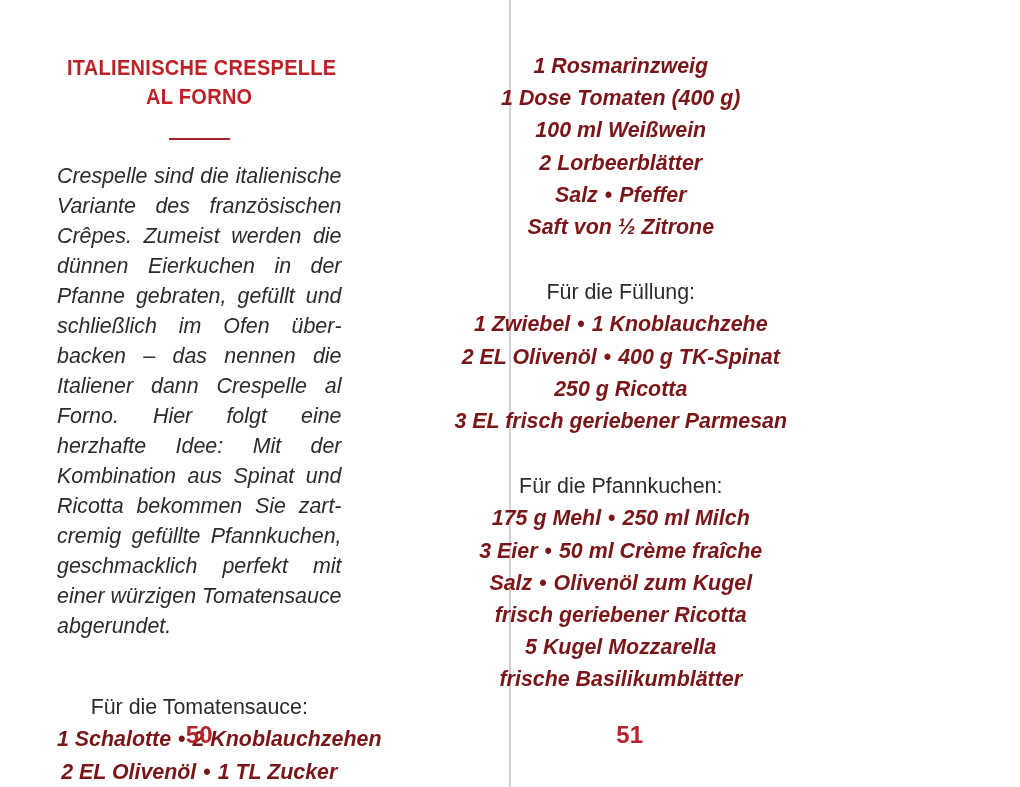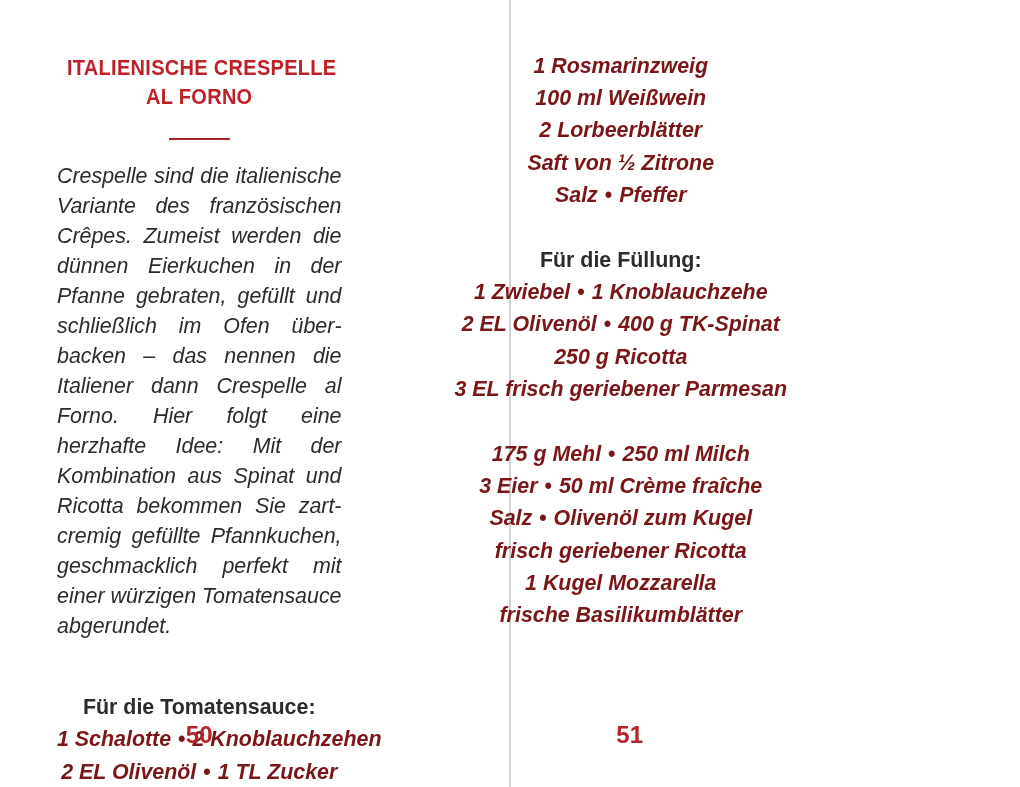--- a/index.html
+++ b/index.html
@@ -93,21 +93,21 @@
   }
 
   
   .ingredient-block {
     text-align: center;
   }
   .block-heading {
     margin: 0;
     color: #2b2b2b;
     font-style: normal;
-    font-weight: bold;
+    font-weight: normal;
     font-size: 21.4px;
     line-height: 32.2px;
     white-space: nowrap;
   }
   .ingredient-line {
     margin: 0;
     color: #7a1518;
     font-style: italic;
     font-weight: bold;
     font-size: 21.4px;
@@ -171,44 +171,46 @@
   </div>
 
   <div class="gutter-rule"></div>
 
   <div class="page page-right">
     <div class="page-inner">
 
       <div class="ingredient-block pad-top-52">
         <div>
             <p class="ingredient-line"><span>1 Rosmarinzweig</span></p>
+            <p class="ingredient-line"><span>1 Dose Tomaten (400 g)</span></p>
             <p class="ingredient-line"><span>100 ml Weißwein</span></p>
             <p class="ingredient-line"><span>2 Lorbeerblätter</span></p>
+            <p class="ingredient-line"><span>Salz</span><span class="sep"> • </span><span>Pfeffer</span></p>
             <p class="ingredient-line"><span>Saft von ½ Zitrone</span></p>
-            <p class="ingredient-line"><span>Salz</span><span class="sep"> • </span><span>Pfeffer</span></p>
           </div>
       </div>
 
       <div class="ingredient-block pad-top-33">
         <p class="block-heading">Für die Füllung:</p>
         <div>
             <p class="ingredient-line"><span>1 Zwiebel</span><span class="sep"> • </span><span>1 Knoblauchzehe</span></p>
             <p class="ingredient-line"><span>2 EL Olivenöl</span><span class="sep"> • </span><span>400 g TK-Spinat</span></p>
             <p class="ingredient-line"><span>250 g Ricotta</span></p>
             <p class="ingredient-line"><span>3 EL frisch geriebener Parmesan</span></p>
           </div>
       </div>
 
       <div class="ingredient-block pad-top-33">
+        <p class="block-heading">Für die Pfannkuchen:</p>
         <div>
             <p class="ingredient-line"><span>175 g Mehl</span><span class="sep"> • </span><span>250 ml Milch</span></p>
             <p class="ingredient-line"><span>3 Eier</span><span class="sep"> • </span><span>50 ml Crème fraîche</span></p>
             <p class="ingredient-line"><span>Salz</span><span class="sep"> • </span><span>Olivenöl zum Kugel</span></p>
             <p class="ingredient-line"><span>frisch geriebener Ricotta</span></p>
-            <p class="ingredient-line"><span>1 Kugel Mozzarella</span></p>
+            <p class="ingredient-line"><span>5 Kugel Mozzarella</span></p>
             <p class="ingredient-line"><span>frische Basilikumblätter</span></p>
           </div>
       </div>
 
     </div>
 
     <div class="folio">51</div>
   </div>
 
 </div>

